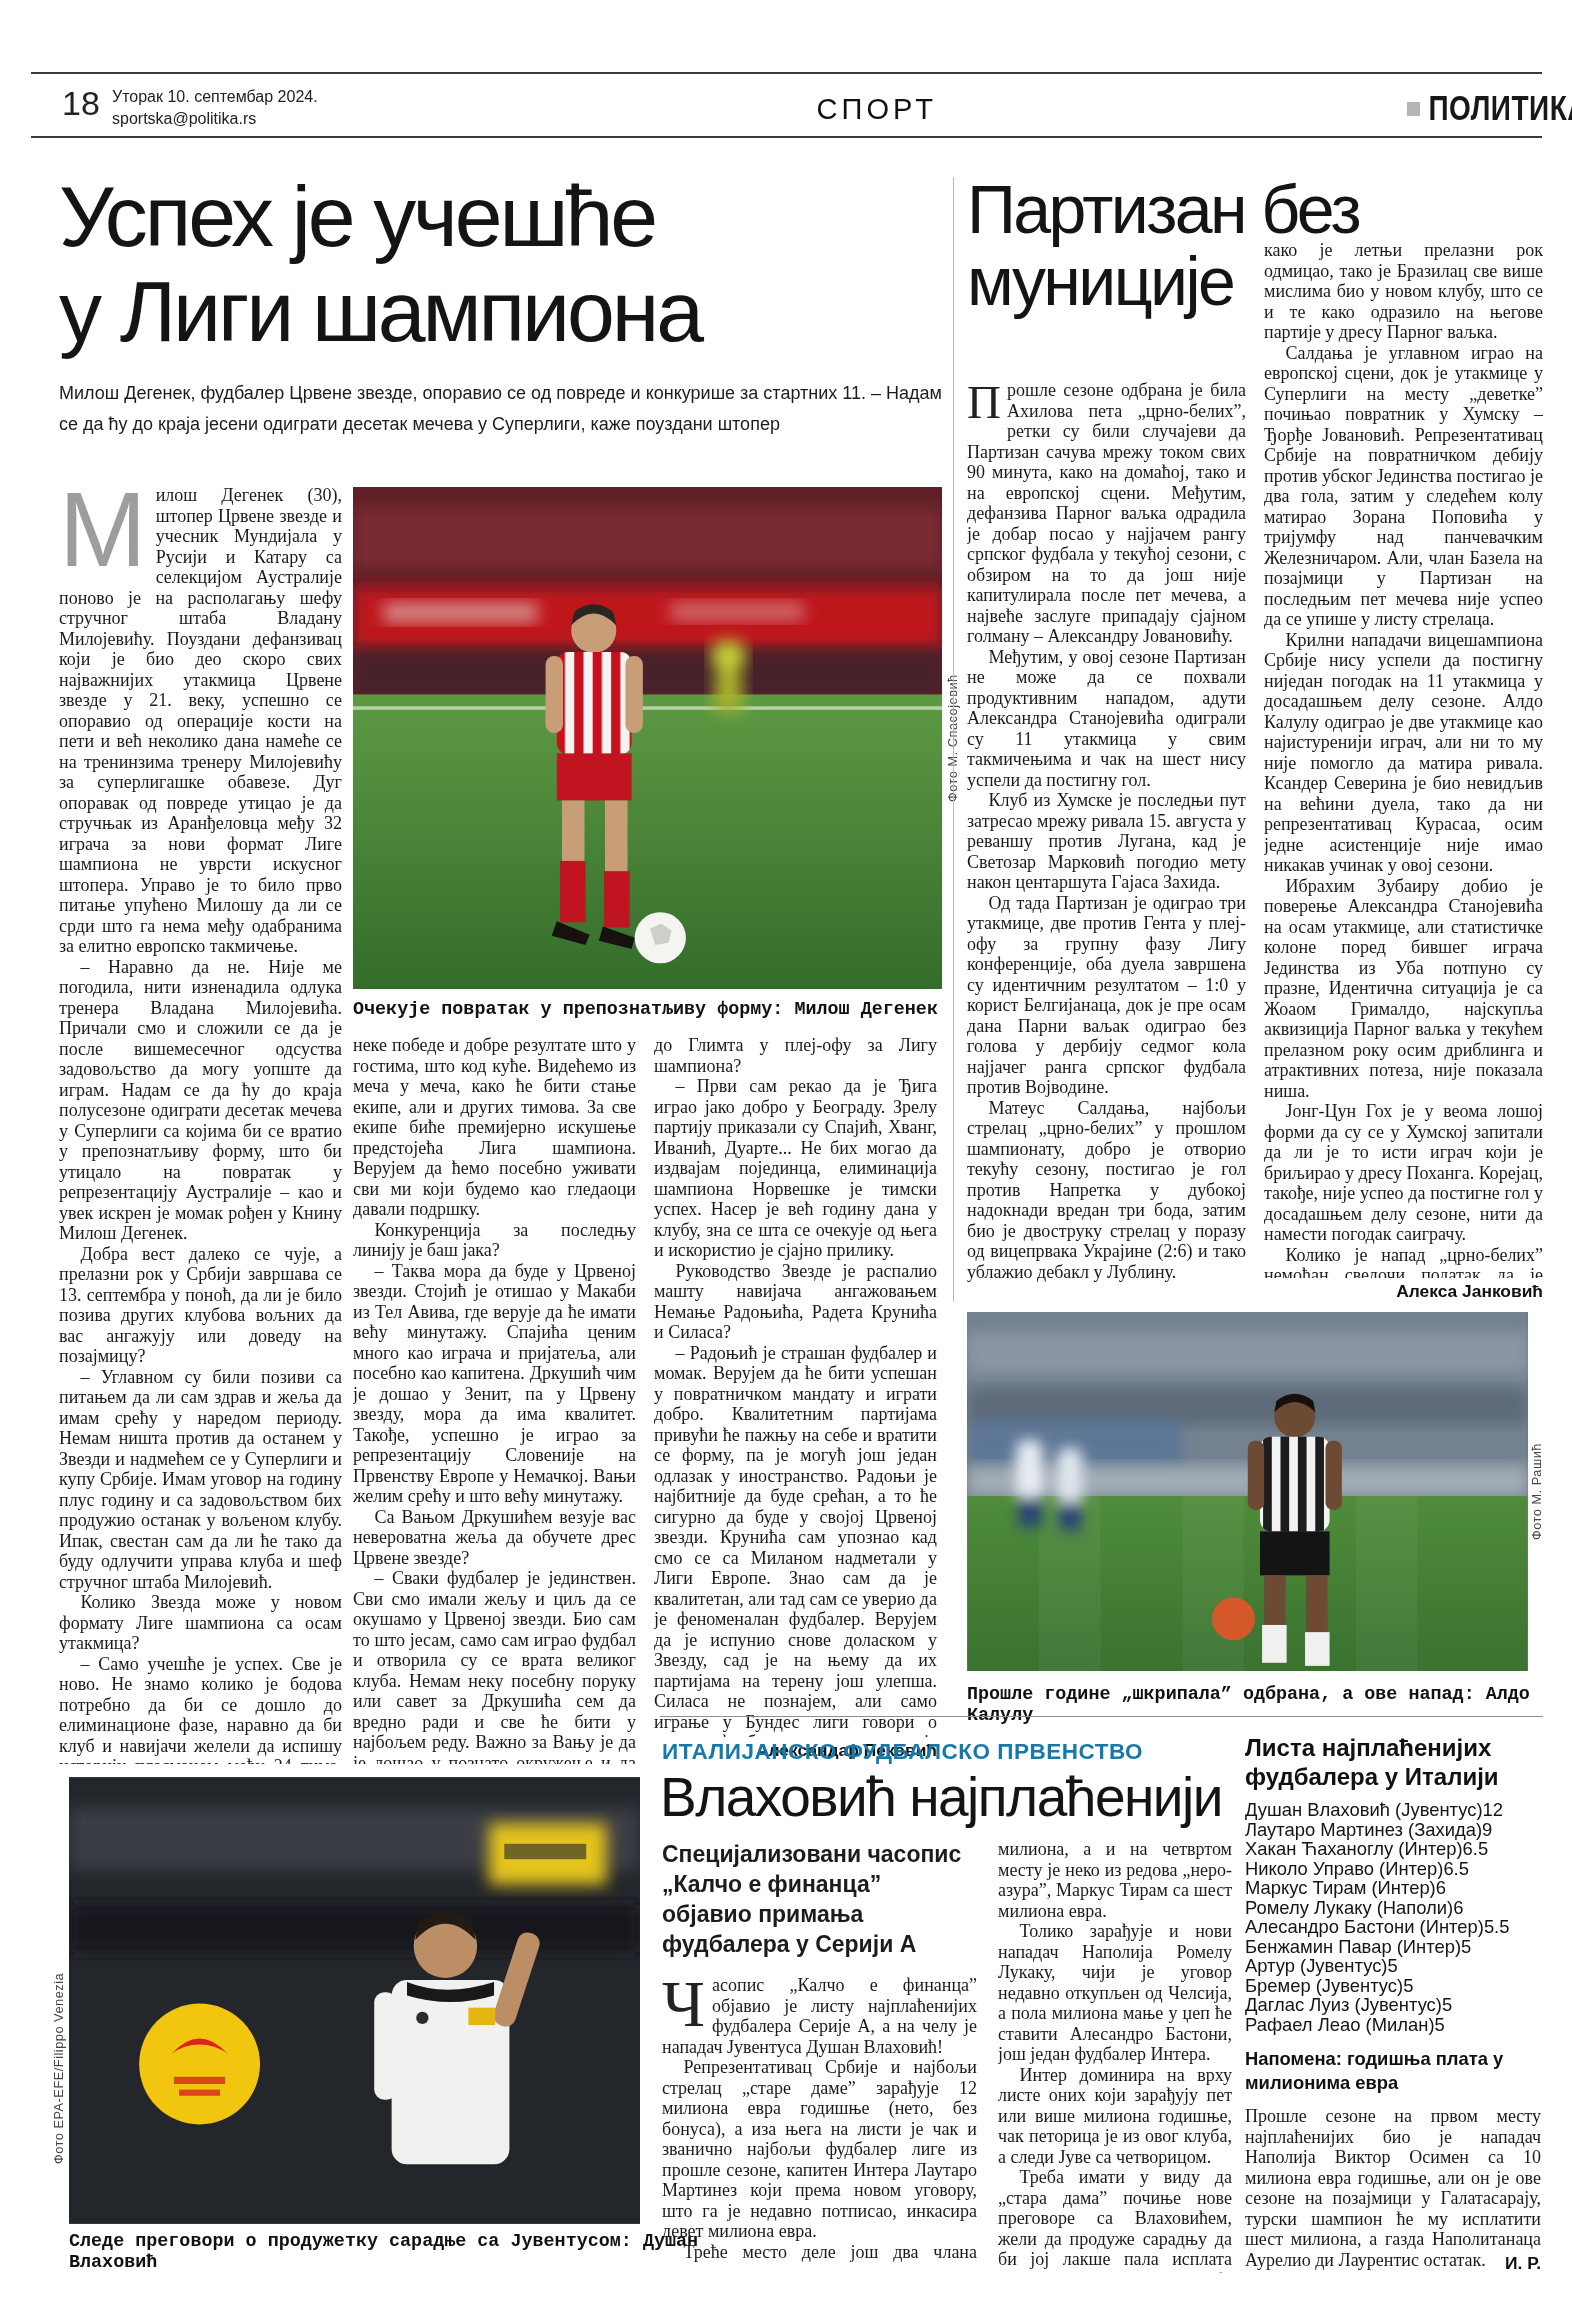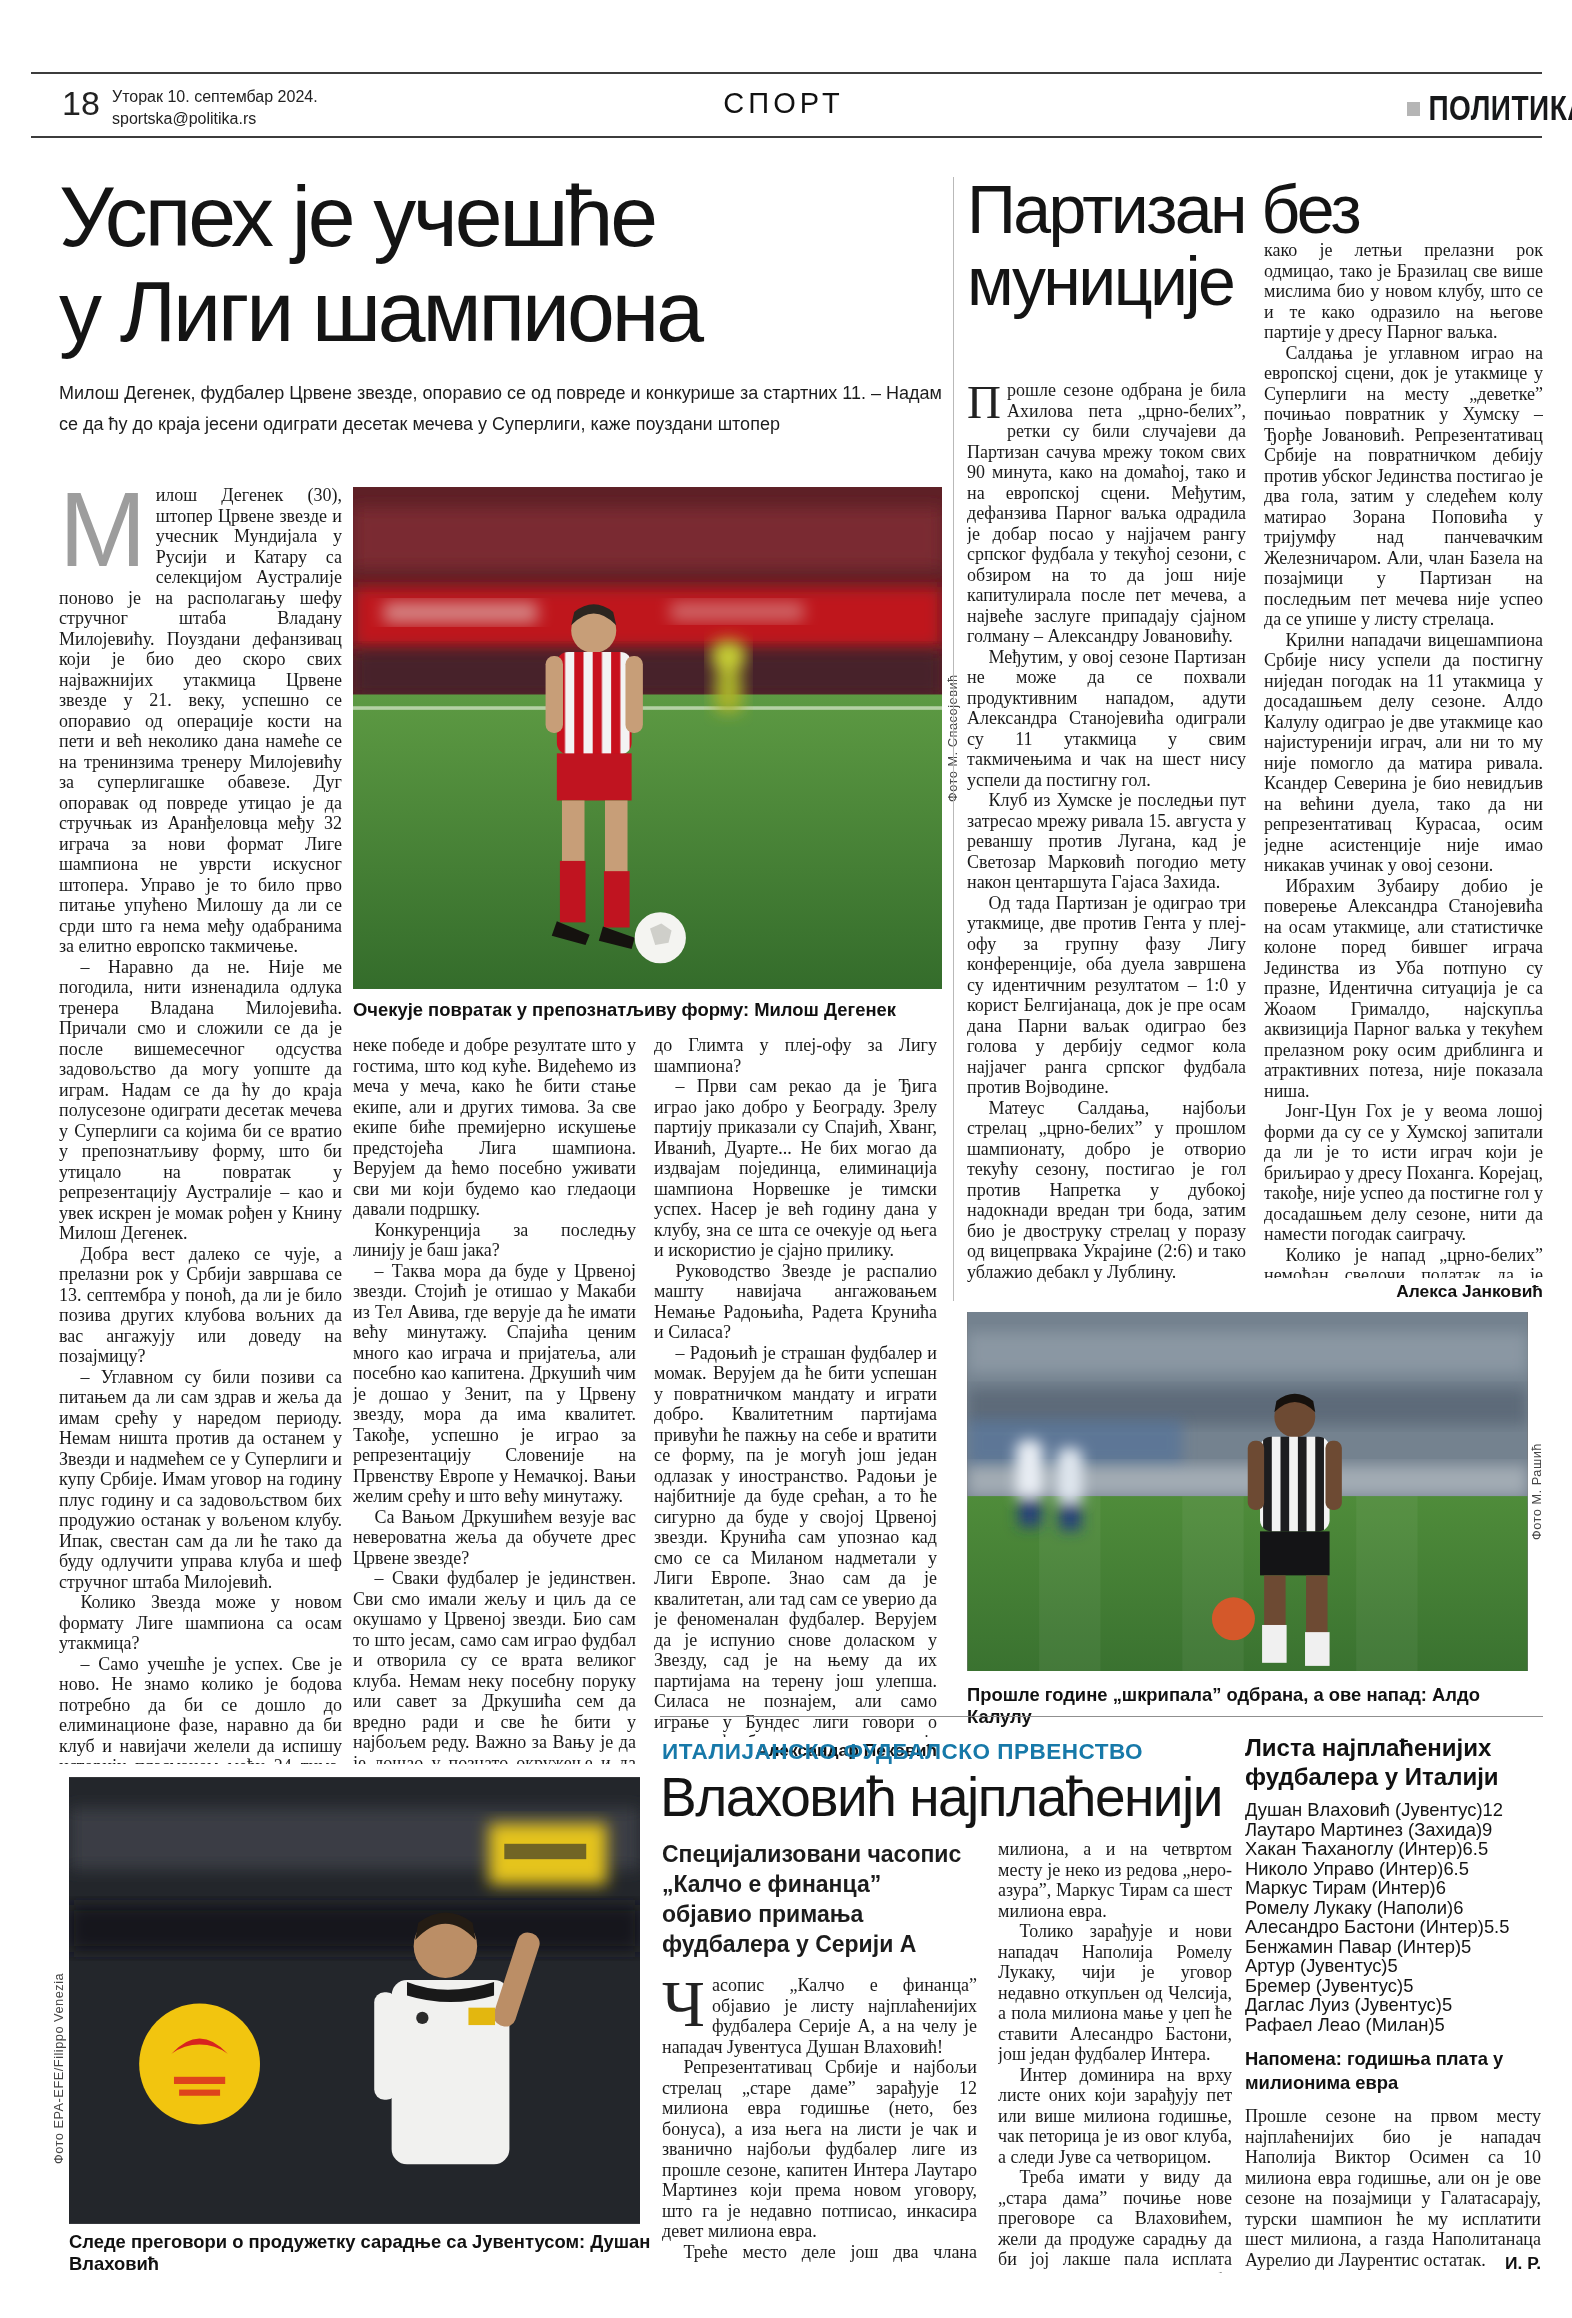--- a/index.html
+++ b/index.html
@@ -28,21 +28,21 @@
   
   .col{font-size:18px;line-height:20.5px;text-align:justify;overflow:hidden;}
   .col p{margin:0;text-indent:21.5px;}
   .cont p:first-child{text-indent:0;}
   .dropfirst p:first-child{text-indent:0;}
   .cap-main > p:first-child::first-letter{float:left;font-family:"Liberation Sans",sans-serif;
      font-size:105px;line-height:84px;color:#9d9d9d;padding:3.1px 9.2px 0 0;}
   .cap-2 > p:first-child::first-letter{float:left;font-size:47px;line-height:40px;color:#222;padding:2px 6.1px 0 0;}
   .cap-3 > p:first-child::first-letter{float:left;font-size:66px;line-height:53px;color:#222;padding:2px 7.2px 0 0;}
   .byline{font-family:"Liberation Sans",sans-serif;font-weight:700;font-size:17.4px;text-align:right;color:#111;}
-  .caption{font-family:Liberation Sans, sans-serif;font-weight:700;font-size:18.4px;color:#111;}
+  .caption{font-family:Liberation Mono, monospace;font-weight:700;font-size:18.4px;color:#111;}
   .vcredit{font-family:"Liberation Sans",sans-serif;font-size:12.8px;color:#444;
      writing-mode:vertical-rl;transform:rotate(180deg);text-align:center;letter-spacing:0.5px;}
   .photo{overflow:hidden;background:#777;}
   .photo svg{display:block;}
   
   #list-title{font-weight:700;font-size:24px;line-height:29px;color:#111;}
   #salary-list{font-family:"Liberation Sans",sans-serif;font-size:18.4px;color:#141414;}
   .salary-row{display:flex;justify-content:flex-start;line-height:19.5px;}
   .salary-row .v{font-weight:400;}
   #list-note{font-weight:700;font-size:18.4px;line-height:23.6px;color:#111;}
@@ -52,21 +52,21 @@
 </head>
 <body>
 
 <div id="page">
 
   <div class="abs rule" style="left:31px;top:72px;width:1511px;height:2px;"></div>
   <div class="abs rule" style="left:31px;top:136px;width:1511px;height:1.5px;"></div>
   <div id="page-number" class="abs sans" style="left:62px;top:84px;">18</div>
   <div id="date-line" class="abs sans" style="left:112px;top:87px;">Уторак 10. септембар 2024.</div>
   <div id="email-line" class="abs sans" style="left:112px;top:109px;">sportska@politika.rs</div>
-  <div id="section-title" class="abs sans" style="left:630px;top:87px;width:307px;">СПОРТ</div>
+  <div id="section-title" class="abs sans" style="left:630px;top:93px;width:307px;text-align:right;">СПОРТ</div>
   <div id="brand" class="abs sans" style="left:1407px;top:93px;">
     <span class="sq"></span>
     <span class="word">ПОЛИТИКА</span>
   </div>
 
   <div id="main-headline" class="abs headline" style="left:59px;top:169px;width:799px;">Успех је учешће
 у Лиги шампиона</div>
   <div id="main-subhead" class="abs subhead" style="left:59px;top:378px;width:894px;">Милош Дегенек, фудбалер Црвене звезде, опоравио се од повреде и конкурише за стартних 11. – Надам се да ћу до краја јесени одиграти десетак мечева у Суперлиги, каже поуздани штопер</div>
 
   <div class="abs col dropfirst cap-main" style="left:59px;top:485px;width:283px;height:1279px;">

